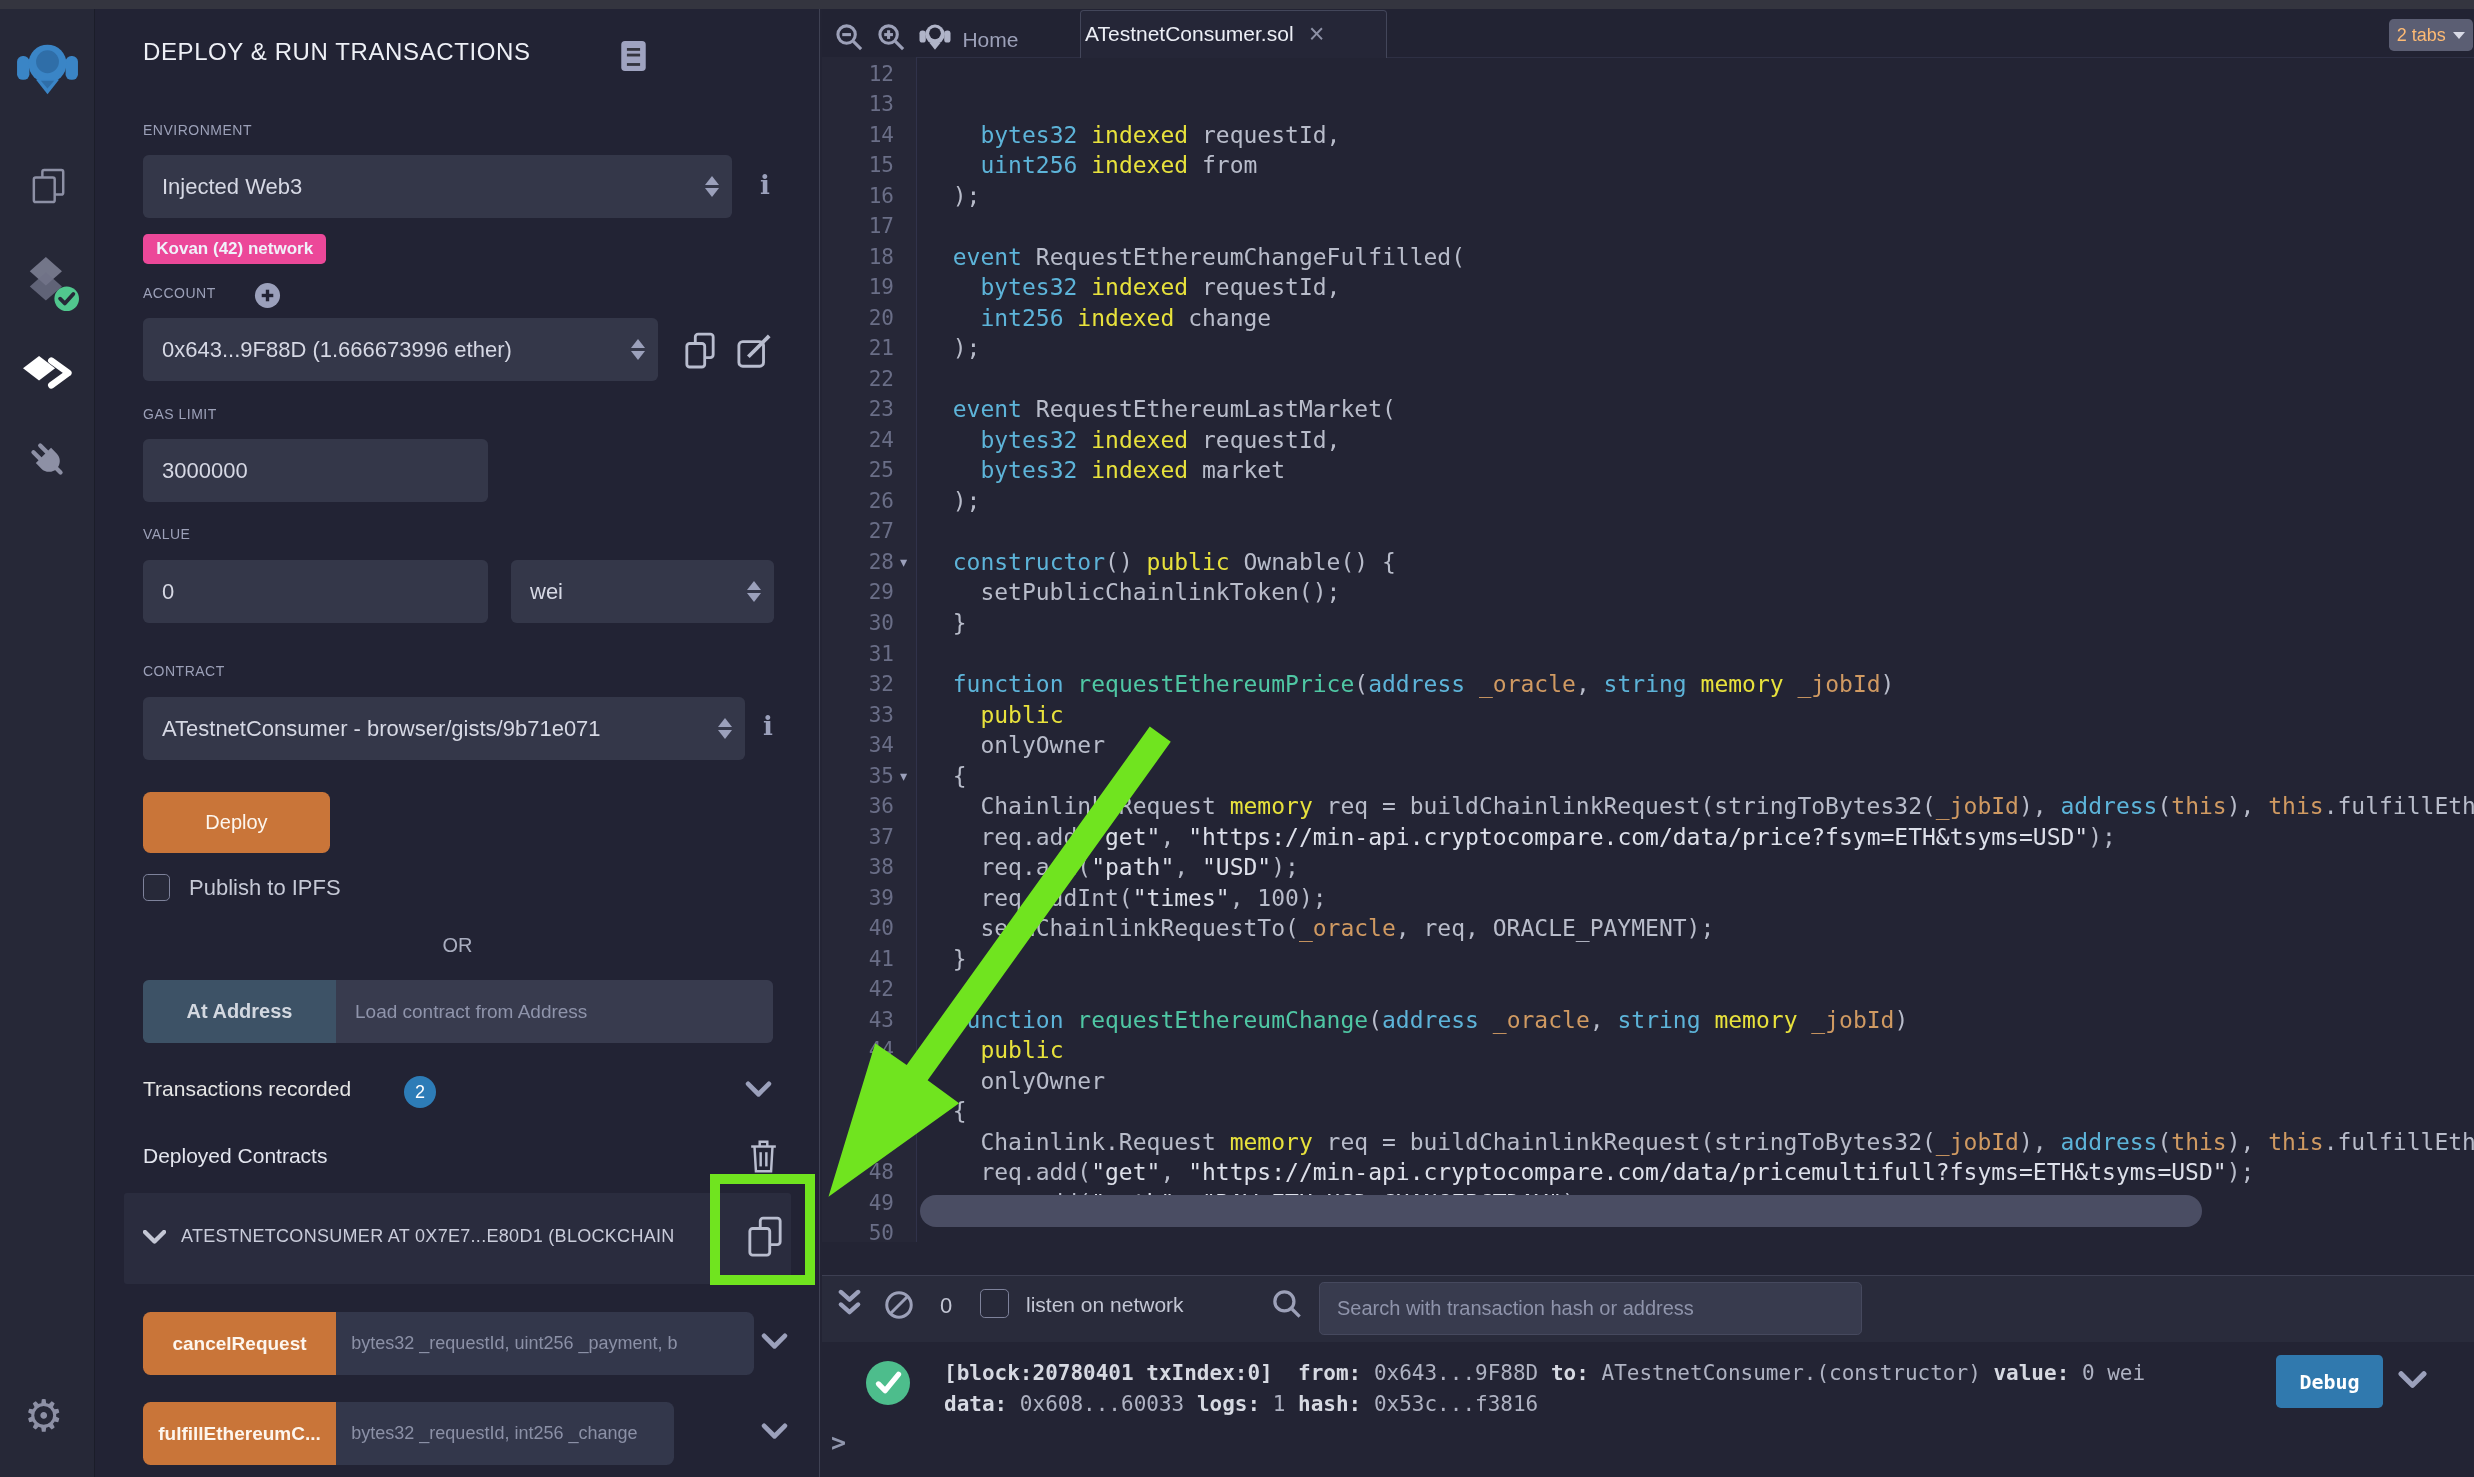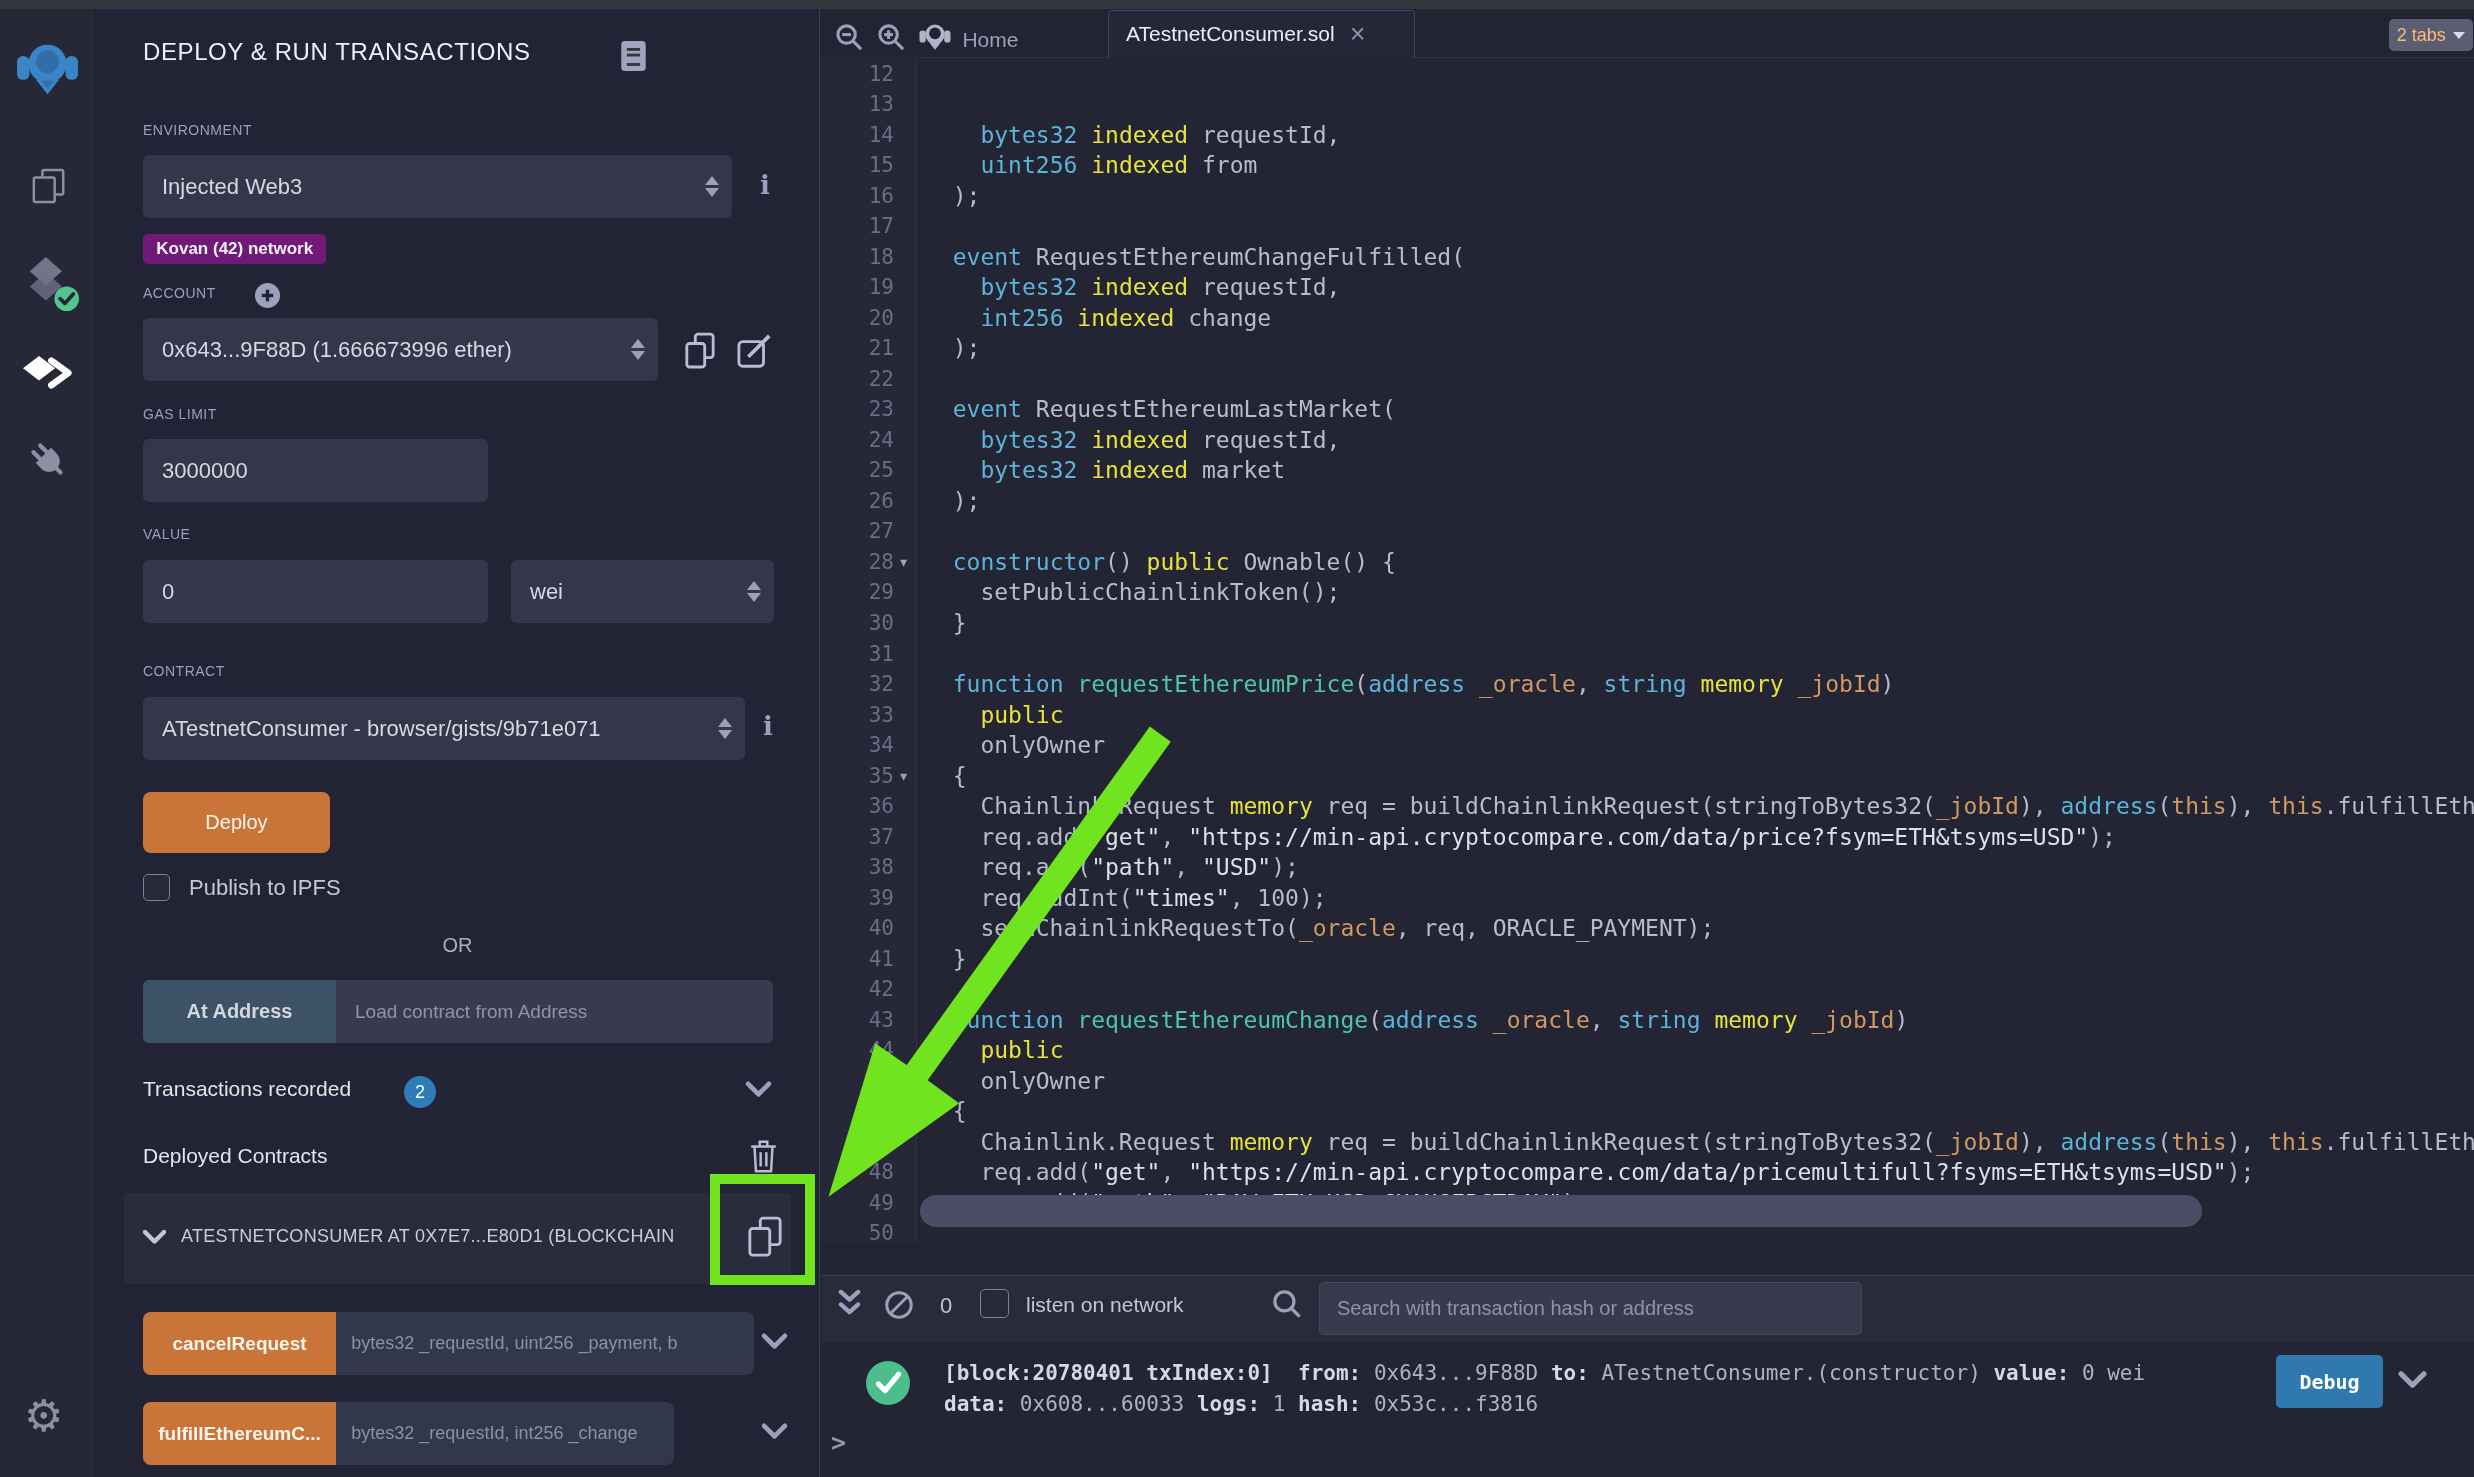--- a/index.html
+++ b/index.html
@@ -18,21 +18,21 @@
   .editor-bg{left:822px;top:8.6px;width:1653px;height:1469px;background:#232434}
   .sec-label{font-size:14px;color:#9ca0b8;letter-spacing:0.5px}
   .select{background:#343749;border-radius:5.7px;color:#d6d8e4;font-size:22px;
     display:flex;align-items:center;padding:0 42px 0 19px;white-space:nowrap;overflow:hidden}
   .stepper{position:absolute;right:13.3px;top:50%;transform:translateY(-50%);display:flex;flex-direction:column;gap:3.8px}
   .tri-up{width:0;height:0;border-left:7.6px solid transparent;border-right:7.6px solid transparent;border-bottom:9.5px solid #9ba0bb}
   .tri-down{width:0;height:0;border-left:7.6px solid transparent;border-right:7.6px solid transparent;border-top:9.5px solid #9ba0bb}
   .tfield{background:#343749;border:none;border-radius:5.7px;color:#d6d8e4;font-size:22px;padding:0 19px;
     font-family:"Liberation Sans",sans-serif;outline:none}
   .info-i{font-size:26px;font-weight:bold;color:#9ba0bb;font-family:"DejaVu Serif",serif}
-  .pill{background:#701a75;border-radius:4.8px;color:#f0f2fa;font-size:17px;font-weight:bold;
+  .pill{background:#ec4899;border-radius:4.8px;color:#f0f2fa;font-size:17px;font-weight:bold;
     padding:4.8px 13.3px;display:inline-block}
   .btn-orange{background:var(--accent-orange);border:none;color:#fdf6ee;font-size:20px;
     display:flex;align-items:center;justify-content:center;cursor:pointer;font-family:"Liberation Sans",sans-serif}
   .checkbox{border:1.9px solid #7e829b;border-radius:4.8px;background:#272939}
   .fn-input{background:#33374b;color:#8b90a6;font-size:18px;display:flex;align-items:center;
     padding:0 15.3px;white-space:nowrap;overflow:hidden;border-radius:0 7.6px 7.6px 0}
   .tabtext{font-size:21px;color:#9ca0b8}
   .code-row{position:absolute;left:0;width:1653px;height:30.5px}
   .ln{position:absolute;left:0;width:72px;text-align:right;color:#6a6e87;
     font:21px/30.5px "DejaVu Sans Mono",monospace}
@@ -251,22 +251,22 @@
     <svg width="32" height="30.5" viewBox="0 0 66 62">
       <rect x="1" y="19" width="13" height="25" rx="6" fill="#b0b4c8"></rect>
       <rect x="52" y="19" width="13" height="25" rx="6" fill="#b0b4c8"></rect>
       <circle cx="33" cy="27" r="20" fill="#b0b4c8"></circle>
       <circle cx="33" cy="25" r="12" fill="#222333"></circle>
       <polygon points="21,44 33,59 45,44" fill="#b0b4c8"></polygon>
     </svg>
   </span>
   <span class="tabtext">Home</span>
 </div>
-<div class="abs" style="left:1108px;top:9.5px;width:307px;height:48px;background:#252637;border:1px solid #43465a;
-     border-bottom:none;border-radius:3.8px 3.8px 0 0;display:flex;align-items:center;padding:0 17px">
+<div class="abs" style="left:1080px;top:9.5px;width:307px;height:48px;background:#252637;border:1px solid #43465a;
+     border-bottom:none;border-radius:3.8px 3.8px 0 0;display:flex;align-items:center;padding:0 4px">
   <span style="font-size:21px;color:#eceef5">ATestnetConsumer.sol</span>
   <span style="margin-left:15.3px;font-size:27px;color:#8d90a5;line-height:19px">×</span>
 </div>
 <div class="abs" style="left:2389px;top:19px;width:84px;height:32px;background:#5b5e73;border-radius:4.8px;
      display:flex;align-items:center;justify-content:center;gap:7.6px">
   <span style="font-size:18px;font-weight:normal;color:#fdba74">2 tabs</span>
   <span style="width:0;height:0;border-left:6.7px solid transparent;border-right:6.7px solid transparent;border-top:7.6px solid #d8dae6"></span>
 </div>
 
 <div id="code-area" class="abs" style="left:822px;top:57px;width:1653px;height:1185px;overflow:hidden">

